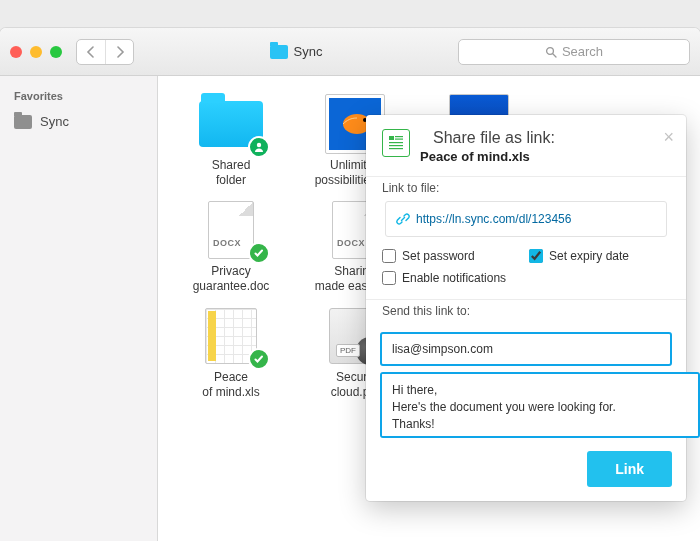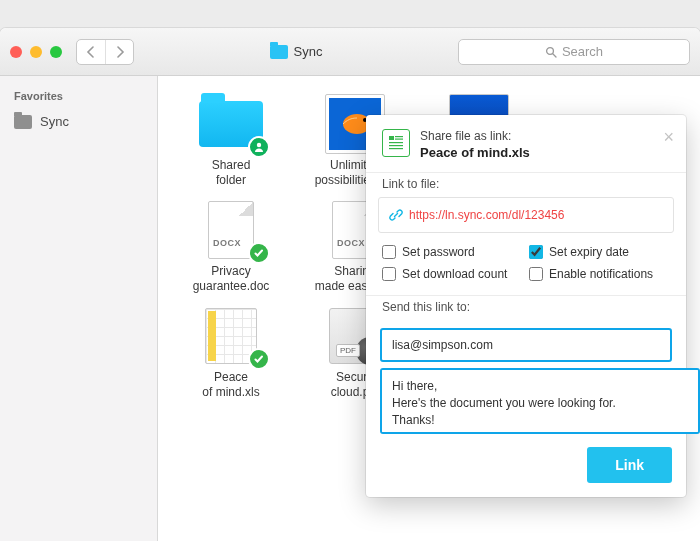--- a/index.html
+++ b/index.html
@@ -40,25 +40,25 @@
 .doctag { position:absolute; left:0; right:8px; bottom:10px; text-align:center; font-size:9px; font-weight:700; color:#7a7a7a; letter-spacing:.5px;}
 .xls-thumb { width:52px; height:56px; background:#fff; border:1px solid #c9c9c9; border-radius:2px; background-image:linear-gradient(#e7e7e7 1px,transparent 1px),linear-gradient(90deg,#e7e7e7 1px,transparent 1px); background-size:9px 9px; position:relative;}
 .xls-thumb:before{content:"";position:absolute;left:2px;top:2px;width:8px;height:50px;background:#f7d44a;}
 .pdf-thumb { width:52px; height:56px; background:linear-gradient(#f2f2f2,#e0e0e0); border:1px solid #c3c3c3; border-radius:3px; position:relative;}
 .pdf-thumb:before{content:"";position:absolute;right:-4px;bottom:-2px;width:28px;height:28px;border-radius:50%;background:radial-gradient(circle at 35% 35%,#6f6f6f,#3a3a3a);}
 .pdf-tag{position:absolute;left:6px;bottom:6px;background:#fff;border:1px solid #bdbdbd;font-size:8px;padding:1px 3px;border-radius:2px;color:#666;}
 
 .popover { position:absolute; top:115px; left:366px; width:320px; background:#fff; border-radius:4px; box-shadow:0 8px 28px rgba(0,0,0,.22),0 0 0 1px rgba(0,0,0,.08); padding:0; z-index:50;}
 .pop-hdr { display:flex; align-items:flex-start; gap:10px; padding:14px 16px 12px; position:relative;}
 .pop-ico { width:28px; height:28px; border:1.5px solid #35b54a; border-radius:3px; display:flex; align-items:center; justify-content:center; color:#35b54a;}
-.pop-title-line { font-size:12px; color:#444;}
+.pop-title-line { font-size:16px; color:#444;margin-left:13px;}
 .pop-filename { font-size:13px; font-weight:700; color:#222; margin-top:2px;}
 .pop-close { position:absolute; right:12px; top:12px; color:#c3c3c3; font-size:18px; cursor:pointer; background:none; border:none;}
 .sect-label { font-size:12px; color:#505050; padding:4px 16px 6px;}
-.linkbox { margin:0 12px; border:1px solid #e2e2e2; border-radius:3px; padding:10px 10px; display:flex; align-items:center; gap:6px; color:#ef4444; font-size:12px;}
+.linkbox { margin:0 19px; border:1px solid #e2e2e2; border-radius:3px; padding:10px 10px; display:flex; align-items:center; gap:6px; color:#0369a1; font-size:12px;}
 .opts { display:grid; grid-template-columns:1fr 1fr; gap:8px 6px; padding:12px 16px 14px;}
 .opt { display:flex; align-items:center; gap:6px; font-size:12px; color:#333;}
 .opt input[type=checkbox]{width:14px;height:14px;accent-color:#12b7e5;}
 .sep { height:1px; background:#ececec; margin:0;}
 .inputline { margin:8px 14px 0; }
 .inputline input, .msgbox { width:100%; border:2px solid #0ea5e9; border-radius:3px; padding:8px 10px; font-size:12px; font-family:inherit; color:#333;}
 .msgbox { margin:6px 14px 0; height:66px; resize:none; line-height:1.4;}
 .pop-footer { display:flex; justify-content:flex-end; padding:10px 14px 14px;}
 .sendbtn { background:#22c1ee; color:#fff; border:none; padding:10px 28px; border-radius:3px; font-size:14px; font-weight:600; cursor:pointer;}
 svg { display:block; }
@@ -242,24 +242,20 @@
     <label class="opt">
         <input type="checkbox" style="">
         <span>Set password</span>
       </label>
     <label class="opt">
         <input type="checkbox" checked="" style="">
         <span>Set expiry date</span>
       </label>
     <label class="opt">
         <input type="checkbox" style="">
-        <span>Set download count</span>
-      </label>
-    <label class="opt">
-        <input type="checkbox" style="">
         <span>Enable notifications</span>
       </label>
   </div>
   <div class="sep"></div>
   <div class="sect-label">Send this link to:</div>
   <div class="inputline"><input type="text" value="lisa@simpson.com" style=""></div>
   <textarea class="msgbox" style="">Hi there,
 Here's the document you were looking for.
 Thanks!</textarea>
   <div class="pop-footer">

